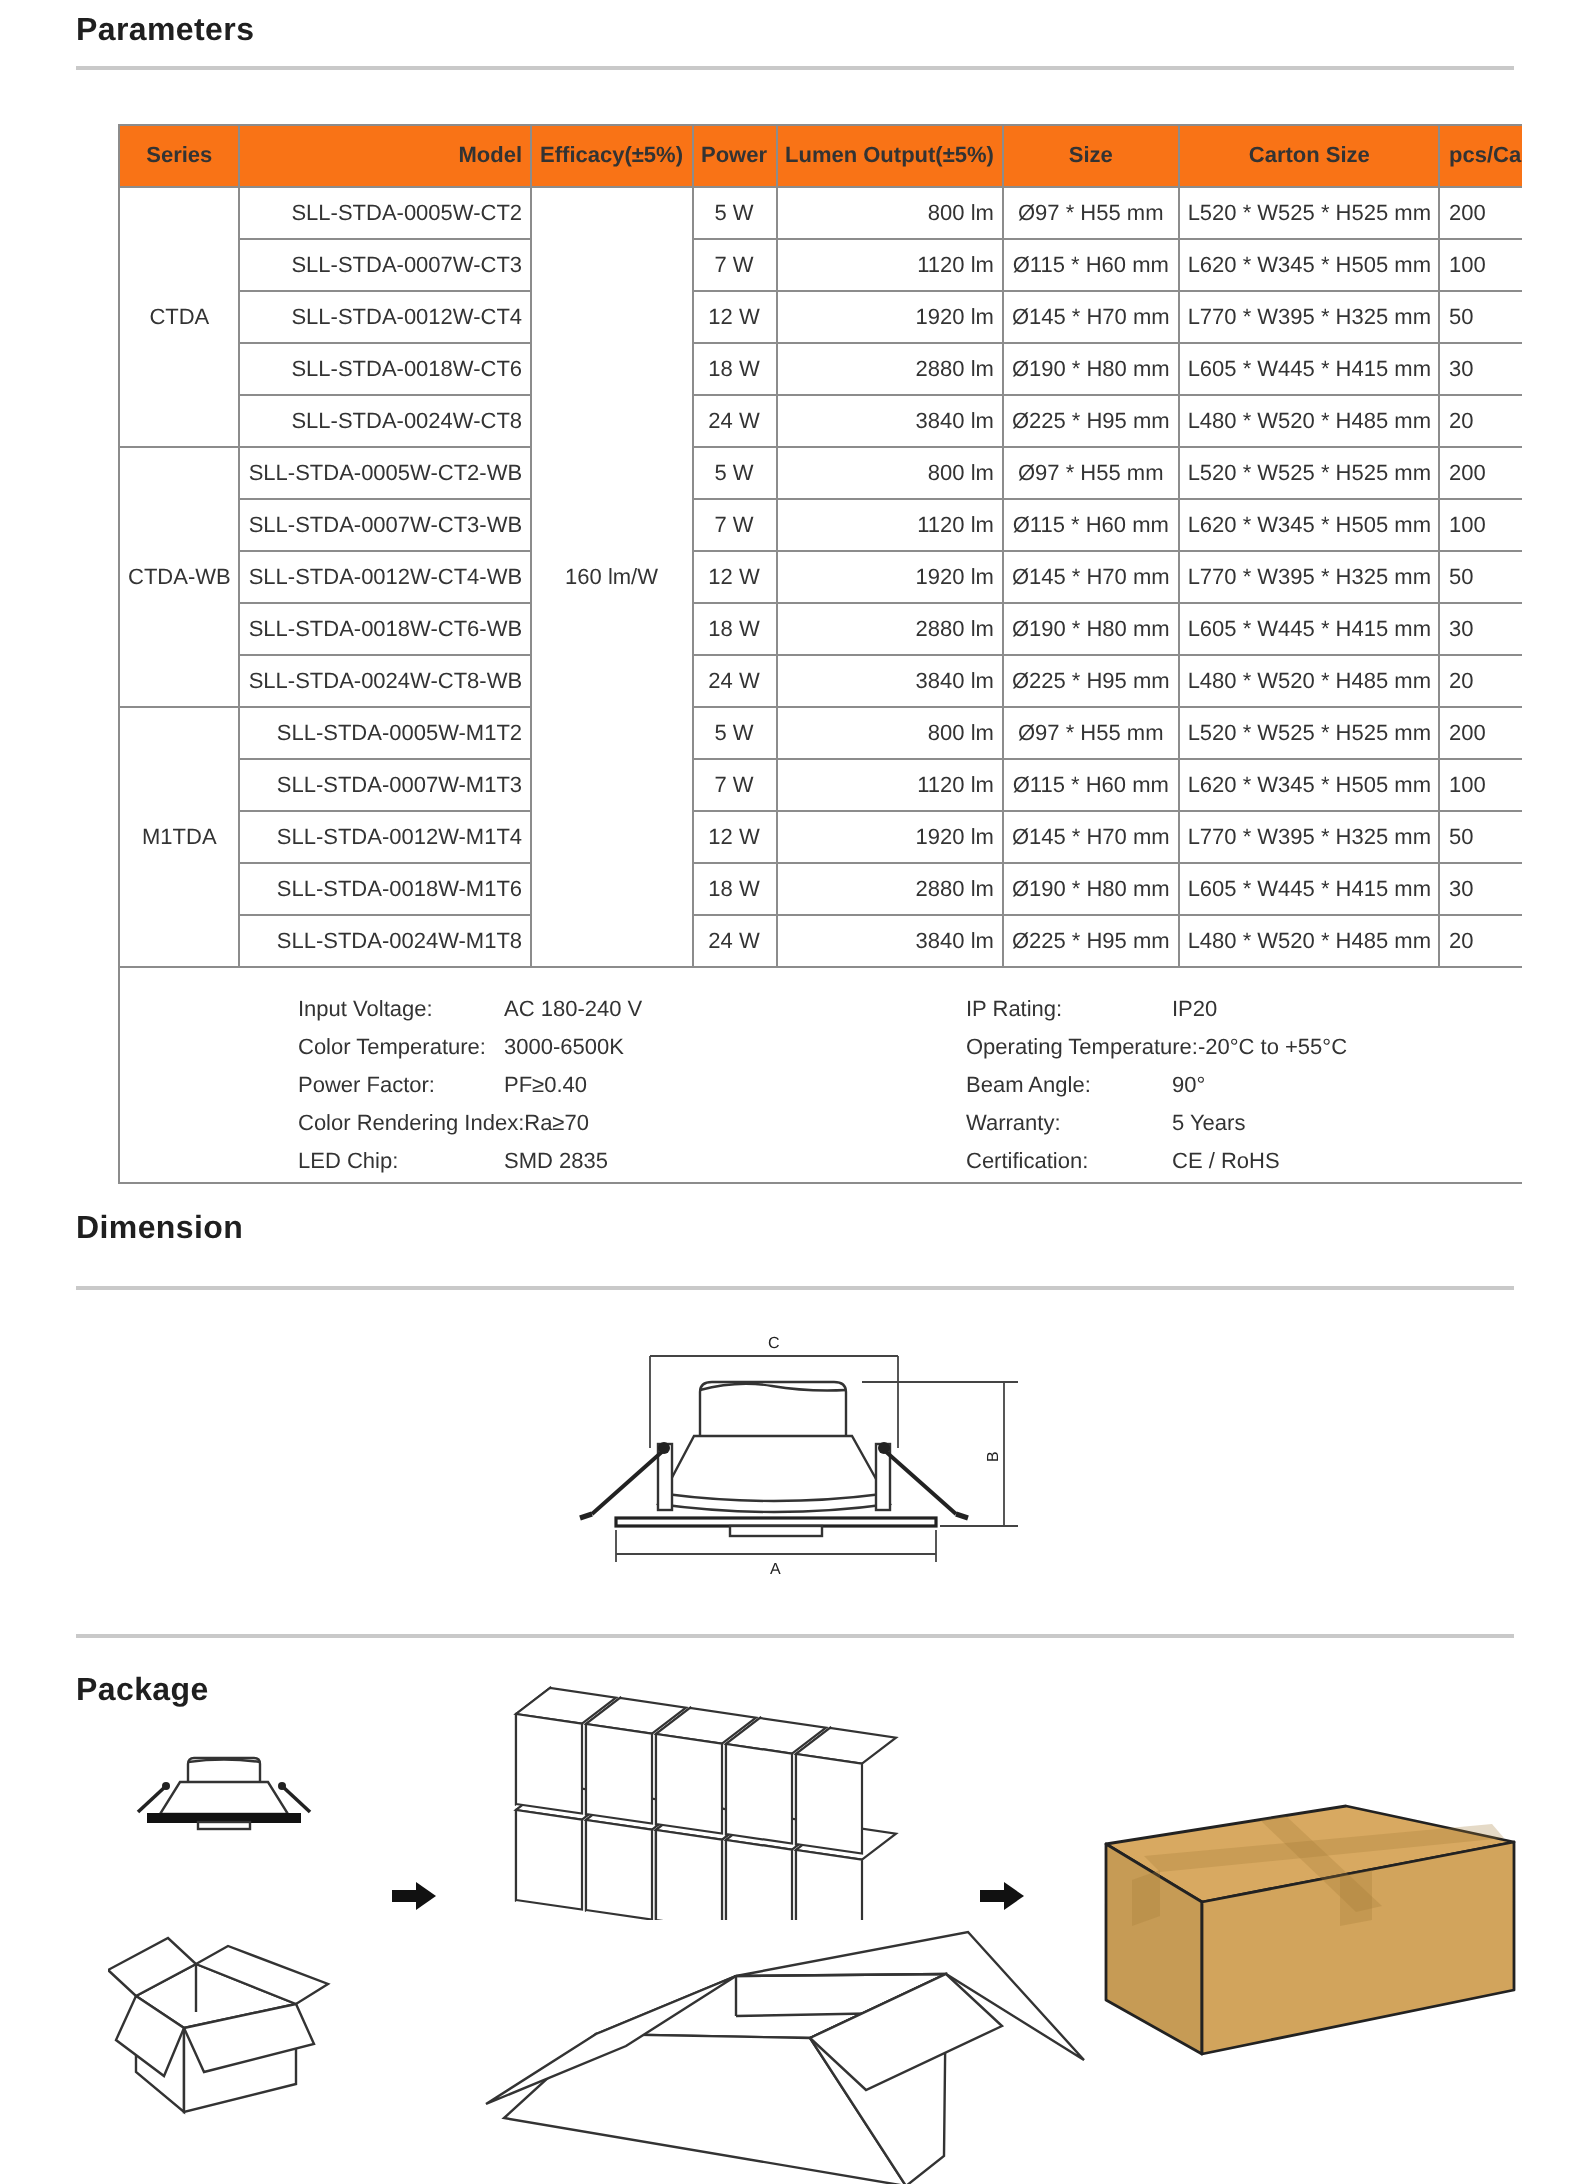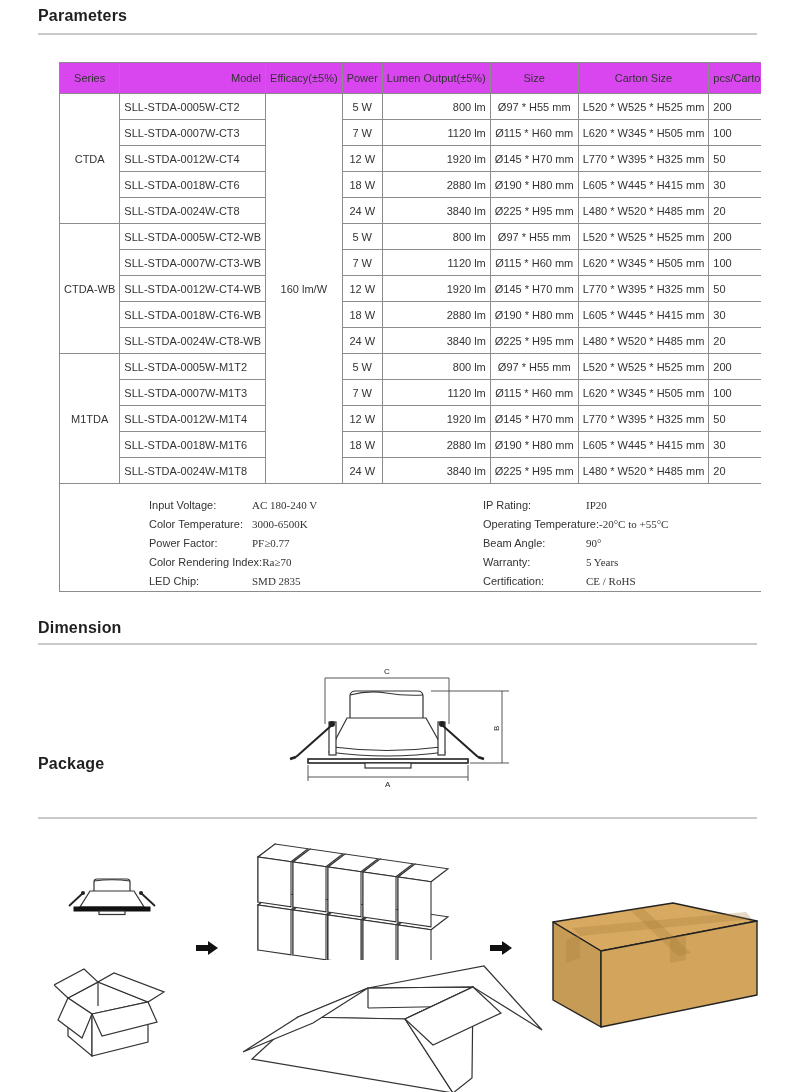--- a/index.html
+++ b/index.html
@@ -14,38 +14,38 @@
   .rule{position:absolute;left:38px;width:719px;height:2px;background:#c9c9c9;}
   
   table.params{
     position:absolute;left:59px;top:62px;border-collapse:collapse;table-layout:fixed;
     font-size:11px;color:#333;
   }
   table.params td,table.params th{
     border:1px solid #8c8c8c;padding:0 4px;font-weight:normal;background:#fff;
     overflow:hidden;white-space:nowrap;
   }
-  table.params th{background:#d946ef;height:30px;text-align:center;}
+  table.params th{background:#f97316;height:30px;text-align:center;font-weight:bold;}
   table.params th.h-model{text-align:right;padding-left:8px;}
   table.params td{height:25px;}
   td.c-series{text-align:center;}
-  td.c-model{text-align:left;padding-left:8px;}
+  td.c-model{text-align:right;padding-left:8px;}
   td.c-eff{text-align:center;}
   td.c-power{text-align:center;}
   td.c-lumen{text-align:right;padding-right:10px;}
   td.c-size{text-align:center;}
   td.c-carton{}
   td.c-pcs{text-align:left;padding-right:12px;margin-top:36px;}
   td.c-specs{height:112px;vertical-align:top;}
   .specs{display:flex;padding:12px 0 0 85px;line-height:19px;font-size:11px;}
   .spec-col-left{width:334px;flex:none;}
   .spec-col-right{flex:1;}
   .spec-row{display:flex;}
   .spec-lbl{min-width:103px;flex:none;white-space:nowrap;}
-  .spec-val{white-space:nowrap;font-family:Liberation Serif, serif;}
+  .spec-val{white-space:nowrap;}
   
   .abs{position:absolute;}
   svg{display:block;}
   .ln{stroke:#333;stroke-width:1.2;fill:none;}
   .lnw{stroke:#333;stroke-width:1.2;fill:#fff;}
   .dim{stroke:#444;stroke-width:0.9;fill:none;}
   .dimtxt{font-family:"Liberation Sans",sans-serif;font-size:8px;fill:#222;}
 </style>
 </head>
 <body>
@@ -212,21 +212,21 @@
             <div class="spec-row">
                   <span class="spec-lbl">Input Voltage:</span>
                   <span class="spec-val">AC 180-240 V</span>
                 </div>
             <div class="spec-row">
                   <span class="spec-lbl">Color Temperature:</span>
                   <span class="spec-val">3000-6500K</span>
                 </div>
             <div class="spec-row">
                   <span class="spec-lbl">Power Factor:</span>
-                  <span class="spec-val">PF≥0.77</span>
+                  <span class="spec-val">PF≥0.40</span>
                 </div>
             <div class="spec-row">
                   <span class="spec-lbl">Color Rendering Index:</span>
                   <span class="spec-val">Ra≥70</span>
                 </div>
             <div class="spec-row">
                   <span class="spec-lbl">LED Chip:</span>
                   <span class="spec-val">SMD 2835</span>
                 </div>
           </div>
@@ -251,21 +251,21 @@
                   <span class="spec-lbl">Certification:</span>
                   <span class="spec-val">CE / RoHS</span>
                 </div>
           </div>
         </div>
       </td>
     </tr>
   </tbody>
     </table>
 
-  <div class="sec-title" style="top:619px;">Dimension</div>
+  <div class="sec-title" style="top:606px;">Dimension</div>
   <div class="rule" style="top:643px;"></div>
 
   <div class="abs" style="left:283px;top:662px;">
     <svg width="235" height="128" viewBox="0 0 235 128">
 
       <line class="dim" x1="42" y1="16" x2="166" y2="16"></line>
       <line class="dim" x1="42" y1="16" x2="42" y2="62"></line>
       <line class="dim" x1="166" y1="16" x2="166" y2="62"></line>
       <text class="dimtxt" x="101" y="12">C</text>
 
@@ -293,21 +293,21 @@
       <line class="dim" x1="219" y1="29" x2="219" y2="101"></line>
       <text class="dimtxt" transform="translate(216,69) rotate(-90)">B</text>
 
       <line class="dim" x1="25" y1="103" x2="25" y2="119"></line>
       <line class="dim" x1="185" y1="103" x2="185" y2="119"></line>
       <line class="dim" x1="25" y1="115" x2="185" y2="115"></line>
       <text class="dimtxt" x="102" y="125">A</text>
     </svg>
   </div>
 
-  <div class="sec-title" style="top:755px;">Package</div>
+  <div class="sec-title" style="top:837px;">Package</div>
   <div class="rule" style="top:817px;"></div>
 
   <div class="abs" style="left:66px;top:876px;">
     <svg width="92" height="42" viewBox="0 0 92 42">
       <path class="lnw" d="M28,15 L28,6 Q28,3 31,3 L61,3 Q64,3 64,6 L64,15"></path>
       <path class="ln" d="M28,5 Q46,2.5 64,5"></path>
       <path class="lnw" d="M24,15 L68,15 L78,31 L14,31 Z"></path>
       <circle cx="17" cy="17" r="2" fill="#222"></circle>
       <circle cx="75" cy="17" r="2" fill="#222"></circle>
       <line x1="17" y1="17" x2="3" y2="30" stroke="#222" stroke-width="1.8"></line>

